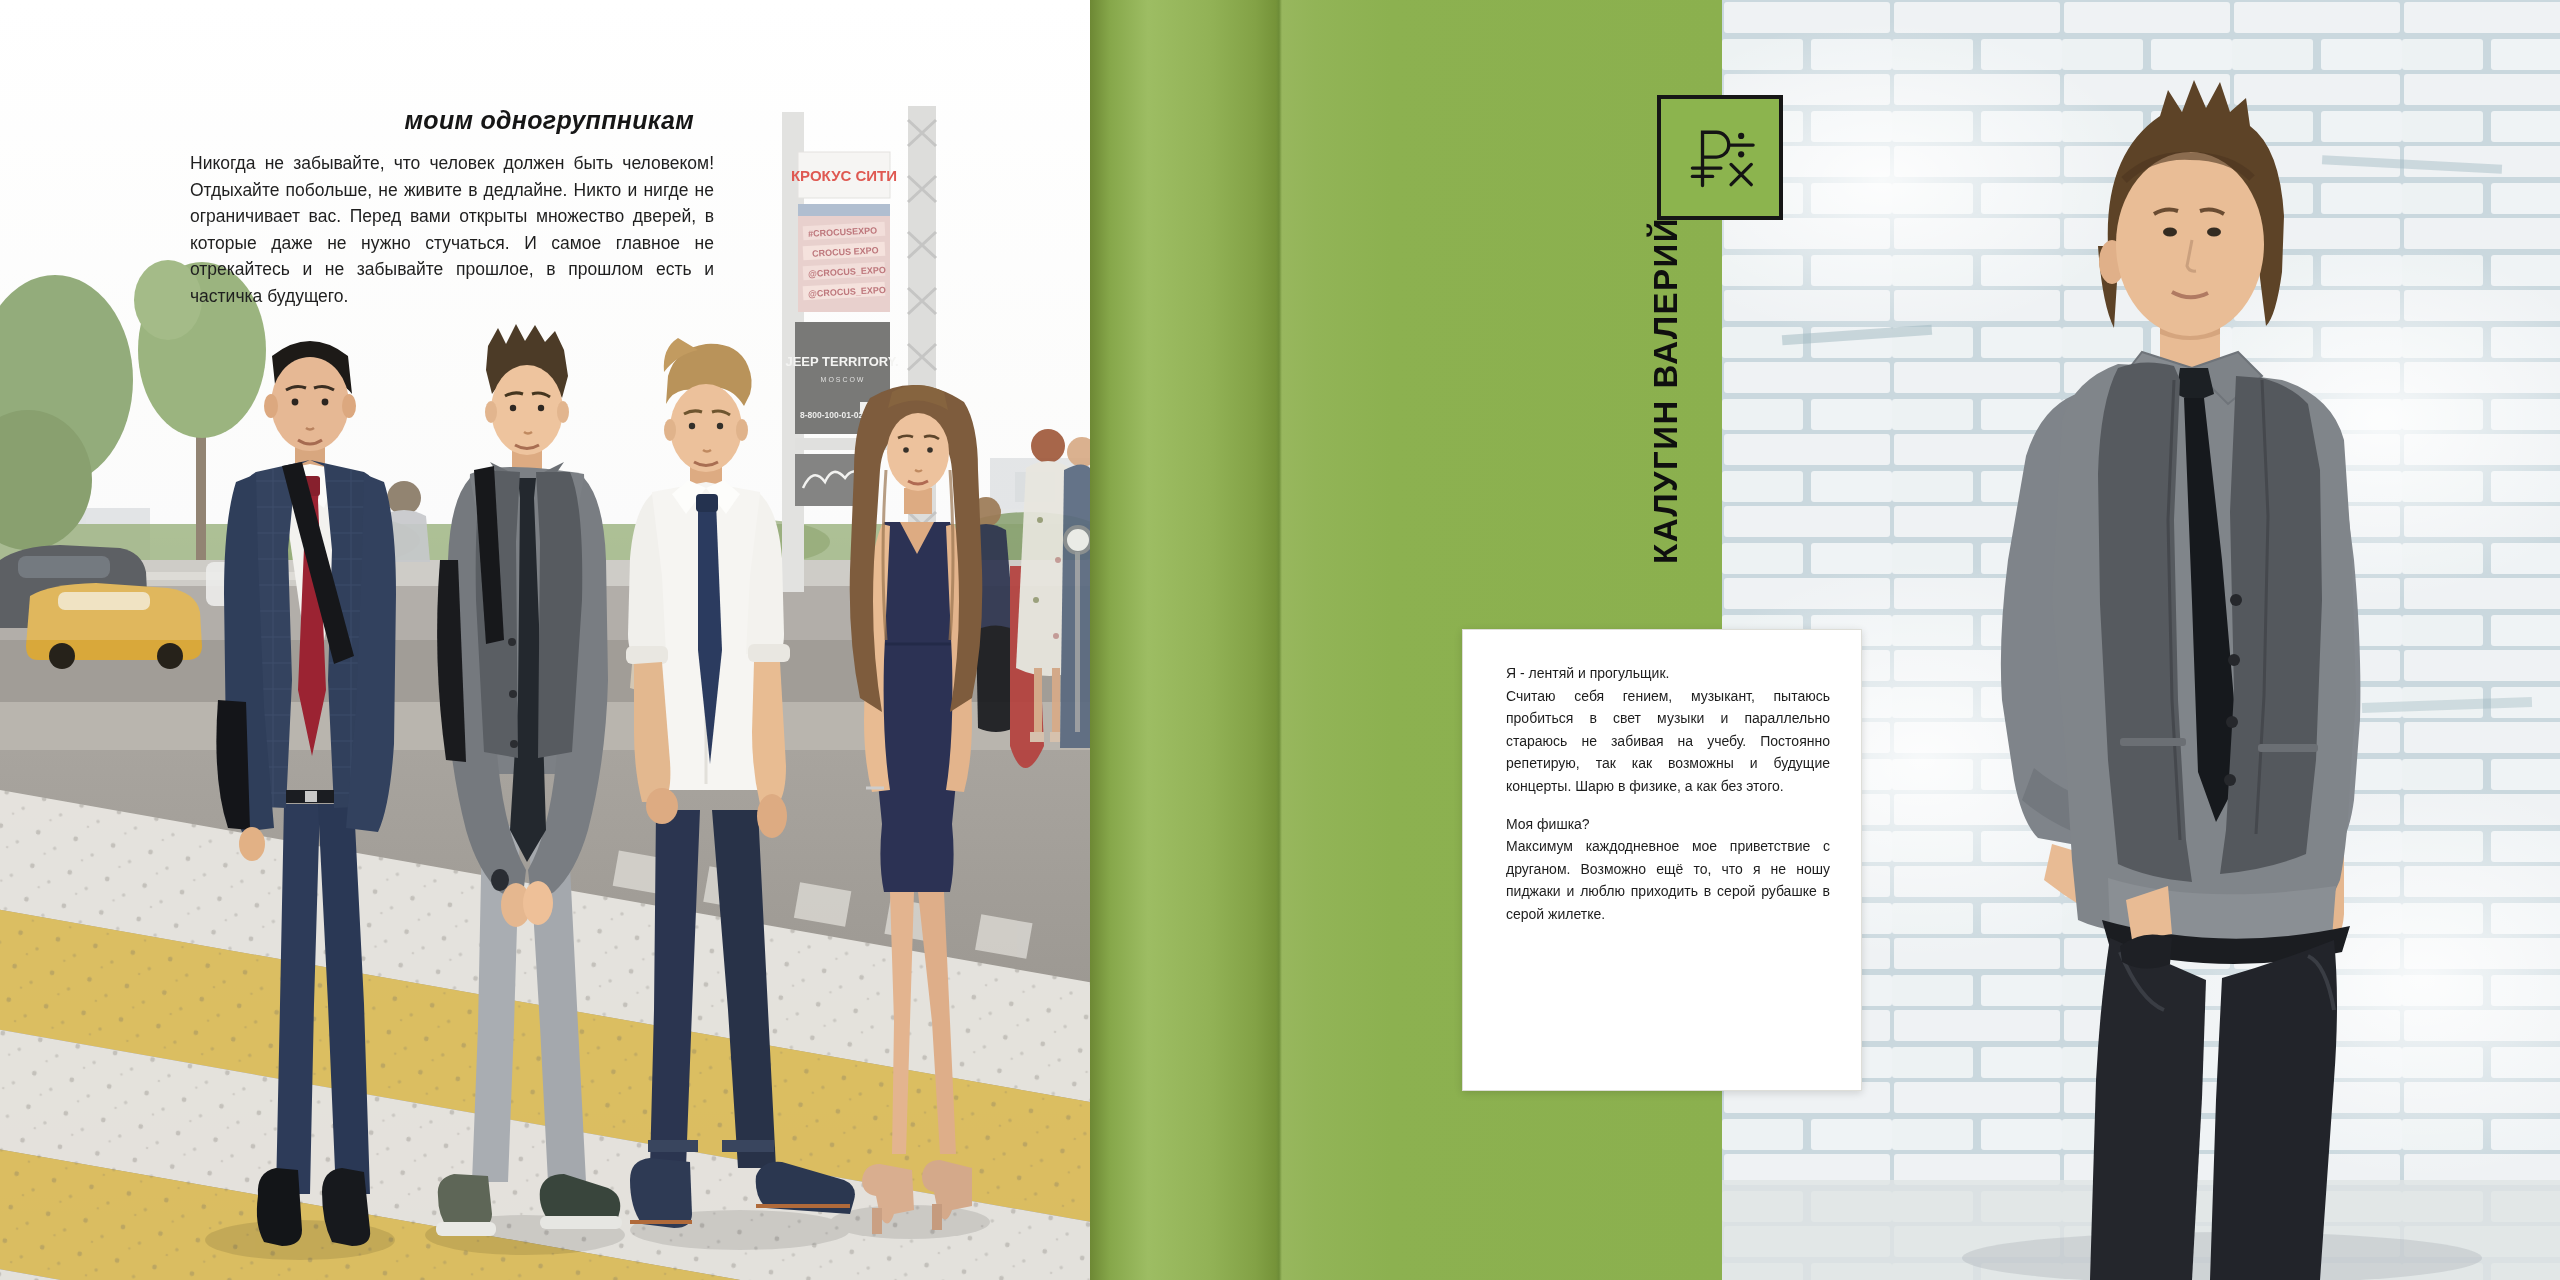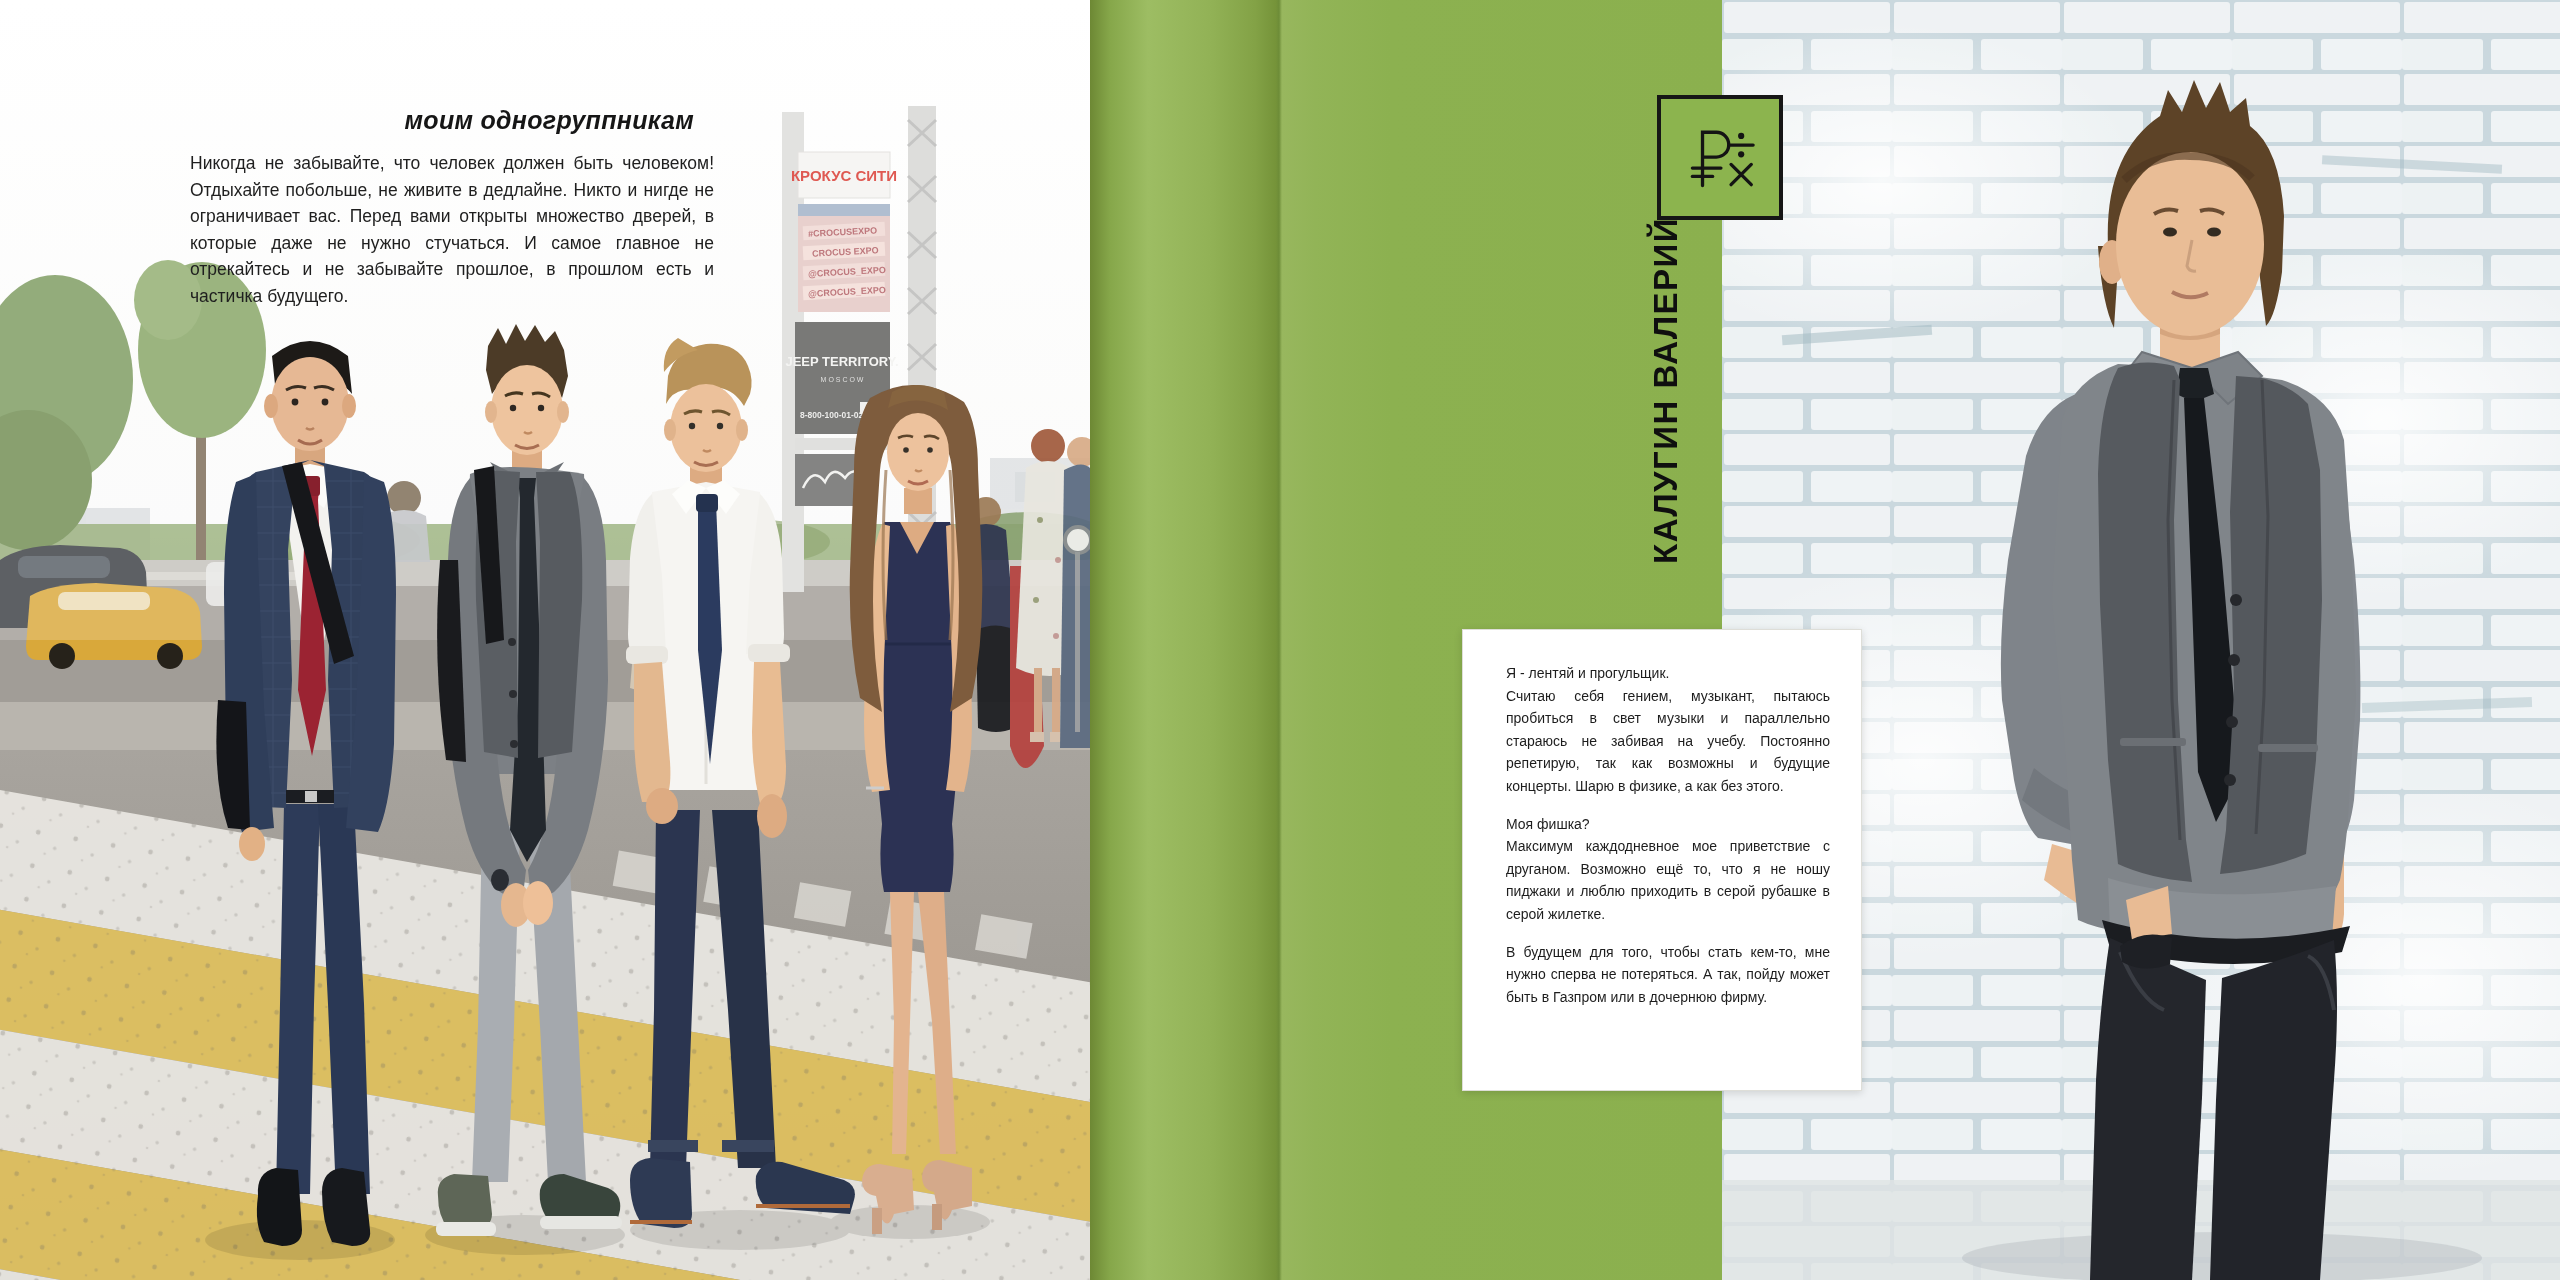--- a/index.html
+++ b/index.html
@@ -426,16 +426,15 @@
     </svg>
   </div>
 
   <div class="vertical-name">КАЛУГИН ВАЛЕРИЙ</div>
 
   <div class="bio-box">
     <p>Я  - лентяй и прогульщик.
 Считаю себя гением, музыкант, пытаюсь пробиться в свет музыки и  параллельно стараюсь не забивая на учебу.  Постоянно репетирую, так как возможны и будущие концерты.  Шарю в физике, а как без этого.</p>
     <p>Моя фишка?
 Максимум каждодневное мое приветствие с друганом. Возможно ещё то, что я не ношу пиджаки и люблю приходить в серой рубашке в серой жилетке.</p>
-    <p>В будущем для того, чтобы стать кем-то, мне нужно сперва не потеряться. А так, пойду может быть в Газпром или в дочернюю фирму.</p>
   </div>
 
 </div>
 
 </body></html>

